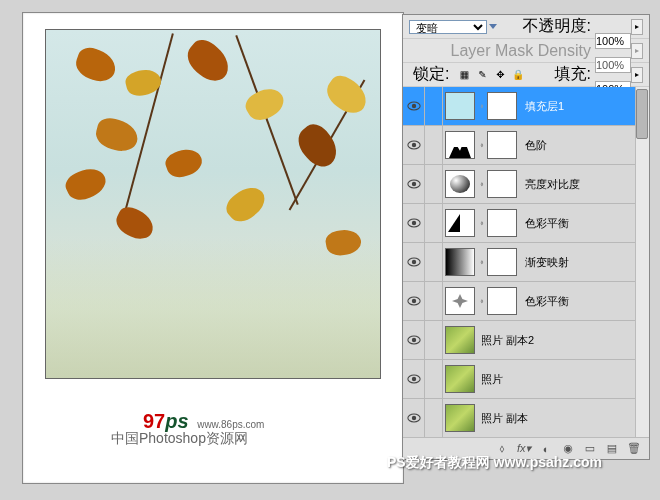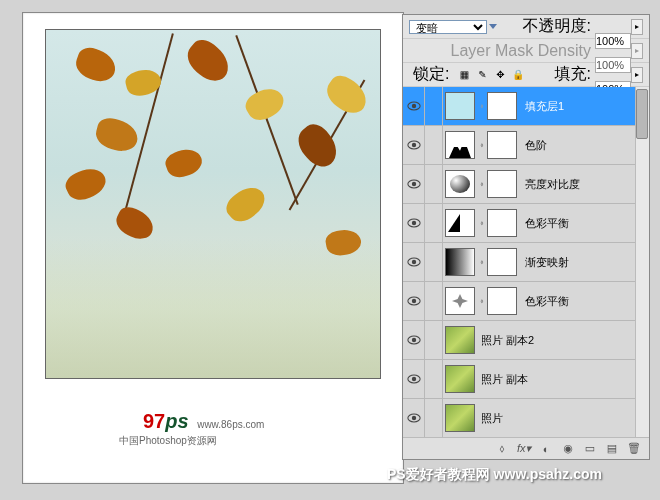--- a/index.html
+++ b/index.html
@@ -22,23 +22,23 @@
 .l10 { width: 35px; height: 25px; background: #c07818; top: 200px; left: 280px; transform: rotate(-10deg); }
 .l11 { width: 42px; height: 30px; background: #e0b840; top: 50px; left: 280px; transform: rotate(35deg); }
 .l12 { width: 40px; height: 28px; background: #b8650c; top: 140px; left: 20px; transform: rotate(-25deg); }
 .branch { position: absolute; background: #5a3618; }
 .b1 { width: 2px; height: 200px; top: 0; left: 100px; transform: rotate(15deg); }
 .b2 { width: 2px; height: 180px; top: 0; left: 220px; transform: rotate(-20deg); }
 .b3 { width: 2px; height: 150px; top: 40px; left: 280px; transform: rotate(30deg); }
 .tree-lower { position: absolute; bottom: 0; left: 0; right: 0; height: 140px; background: linear-gradient(180deg, transparent, rgba(200,220,180,.4), rgba(180,200,160,.6)); }
 
 .logo-86ps { position: absolute; left: 120px; bottom: 50px; font-size: 20px; }
-.logo-sub { position: absolute; left: 96px; bottom: 35px; font-size: 10px; color: #666; }
-
-.watermark { position: absolute; right: 58px; bottom: 16px; font-size: 14px; color: #fff; text-shadow: 1px 1px 2px rgba(0,0,0,.6); font-weight: bold; }
+.logo-sub { position: absolute; left: 88px; bottom: 35px; font-size: 14px; color: #666; }
+
+.watermark { position: absolute; right: 58px; bottom: 28px; font-size: 14px; color: #fff; text-shadow: 1px 1px 2px rgba(0,0,0,.6); font-weight: bold; }
 
 .layers-panel { position: absolute; right: 10px; top: 14px; width: 248px; background: #e4e4e4; border: 1px solid #888; }
 .panel-row { display: flex; align-items: center; padding: 3px 6px; border-bottom: 1px solid #ccc; height: 24px; }
 .panel-row.disabled { color: #999; }
 .blend-select { width: 78px; height: 14px; border: 1px solid #7a98b8; background: #fff; font-size: 11px; padding: 0 2px; }
 .label-txt { font-size: 16px; margin: 0 4px; }
 .opacity-input { width: 36px; height: 16px; border: 1px solid #aaa; background: #fff; font-size: 11px; text-align: left; padding-right: 2px; margin-top: 29px; }
 .flyout { width: 12px; height: 16px; border: 1px solid #aaa; background: #f0f0f0; display: inline-flex; align-items: center; justify-content: center; font-size: 8px; }
 .lock-icons { display: flex; gap: 4px; margin-left: 4px; }
 .lock-ico { width: 14px; height: 14px; display: inline-flex; align-items: center; justify-content: center; font-size: 10px; }
@@ -227,32 +227,32 @@
       </div>
       <div class="layer-item">
         <div class="vis-col">
           <svg class="eye-ico" viewBox="0 0 16 10">
             <ellipse cx="8" cy="5" rx="7" ry="4.5" fill="none" stroke="#444" stroke-width="1.2"></ellipse>
             <circle cx="8" cy="5" r="2.5" fill="#444"></circle>
           </svg>
         </div>
         <div class="link-col"></div>
         <div class="thumb photo"></div>
+        <span class="layer-name">照片</span>
+      </div>
+      <div class="layer-item">
+        <div class="vis-col">
+          <svg class="eye-ico" viewBox="0 0 16 10">
+            <ellipse cx="8" cy="5" rx="7" ry="4.5" fill="none" stroke="#444" stroke-width="1.2"></ellipse>
+            <circle cx="8" cy="5" r="2.5" fill="#444"></circle>
+          </svg>
+        </div>
+        <div class="link-col"></div>
+        <div class="thumb photo"></div>
         <span class="layer-name">照片 副本</span>
-      </div>
-      <div class="layer-item">
-        <div class="vis-col">
-          <svg class="eye-ico" viewBox="0 0 16 10">
-            <ellipse cx="8" cy="5" rx="7" ry="4.5" fill="none" stroke="#444" stroke-width="1.2"></ellipse>
-            <circle cx="8" cy="5" r="2.5" fill="#444"></circle>
-          </svg>
-        </div>
-        <div class="link-col"></div>
-        <div class="thumb photo"></div>
-        <span class="layer-name">照片</span>
       </div>
       <div class="scrollbar-track">
       <div class="scrollbar-thumb"></div>
     </div>
   </div>
 
   <div class="panel-footer">
     <span class="footer-ico">⬨</span>
     <span class="footer-ico" style="font-style:italic">fx▾</span>
     <span class="footer-ico">◐</span>

